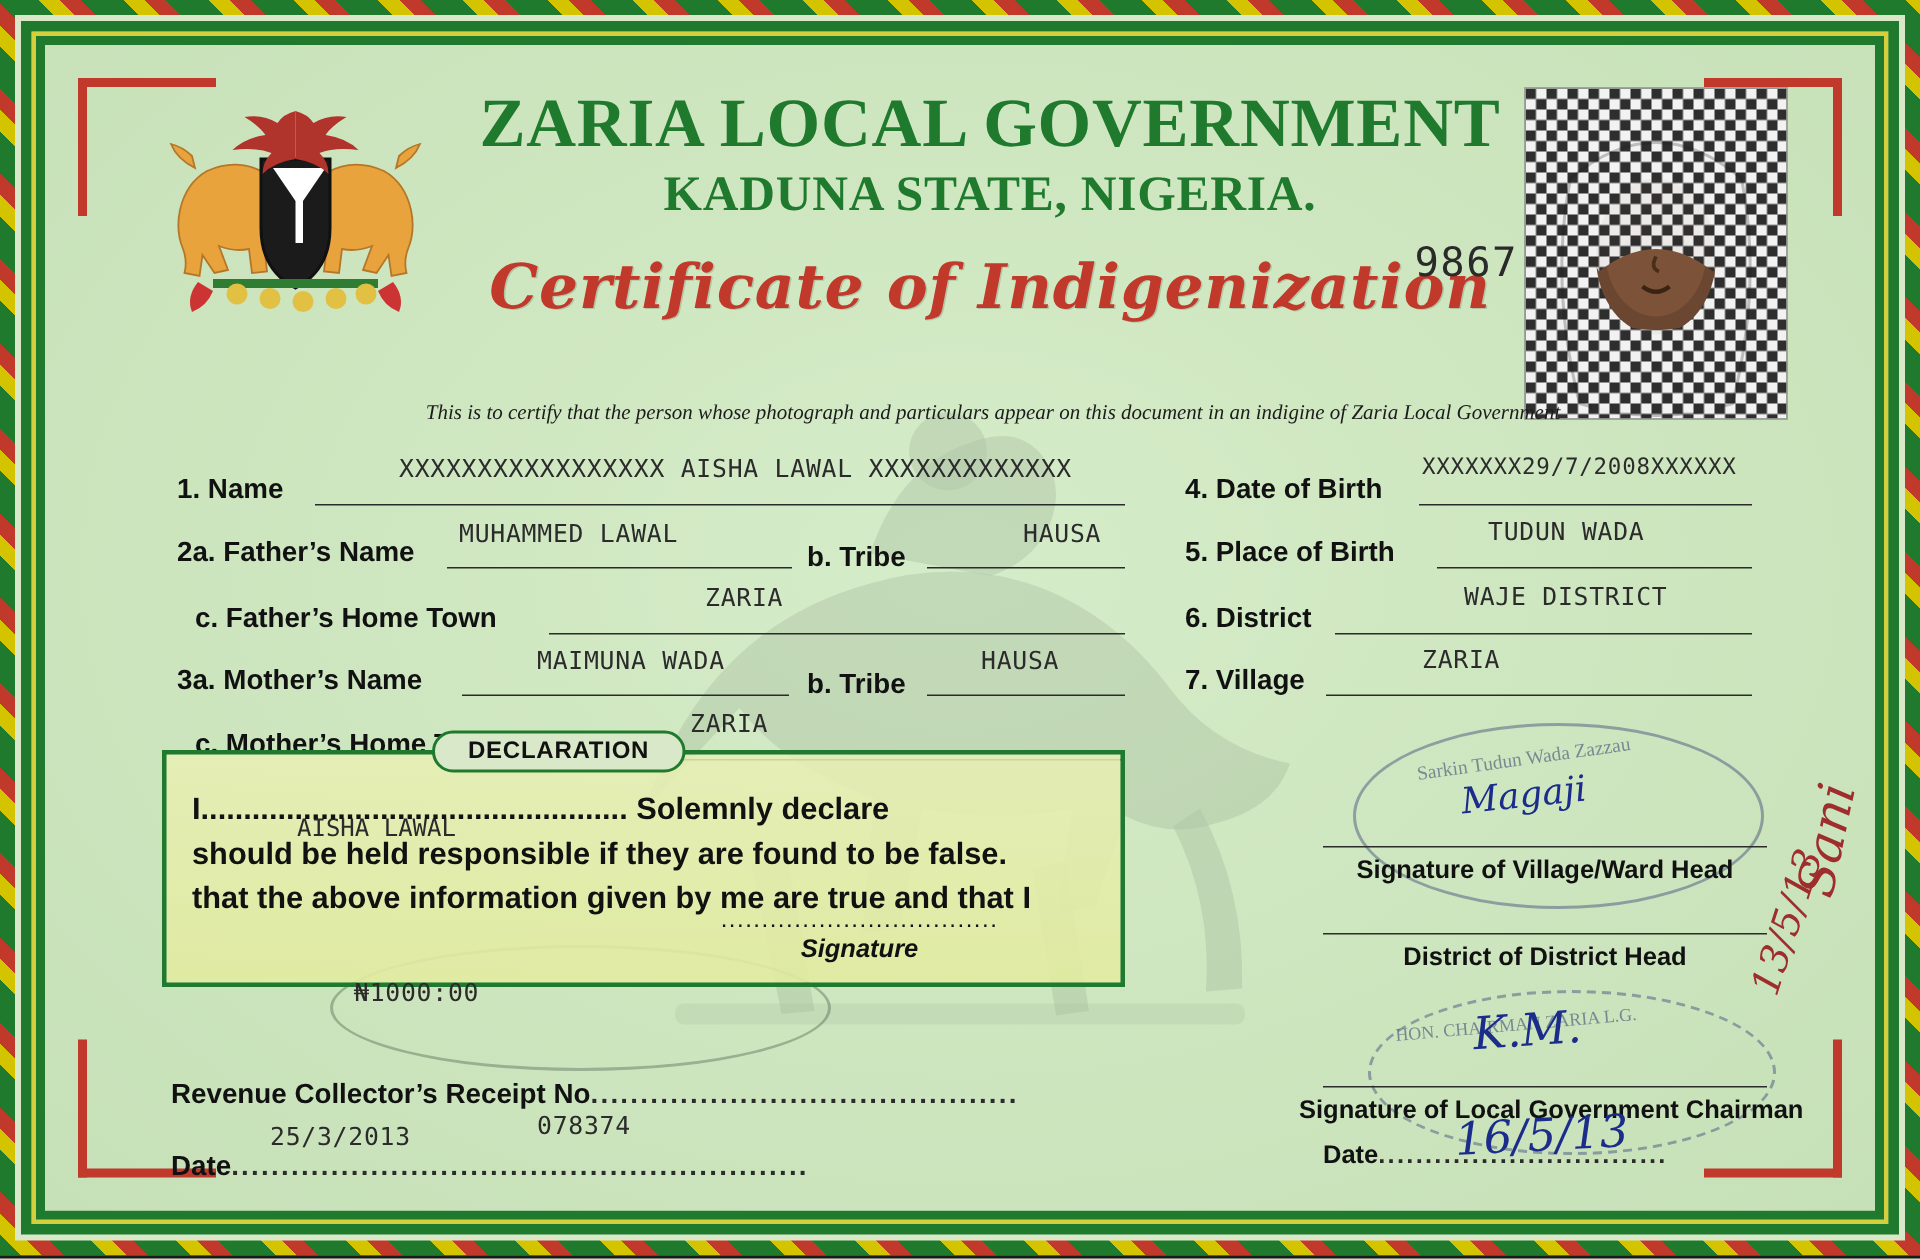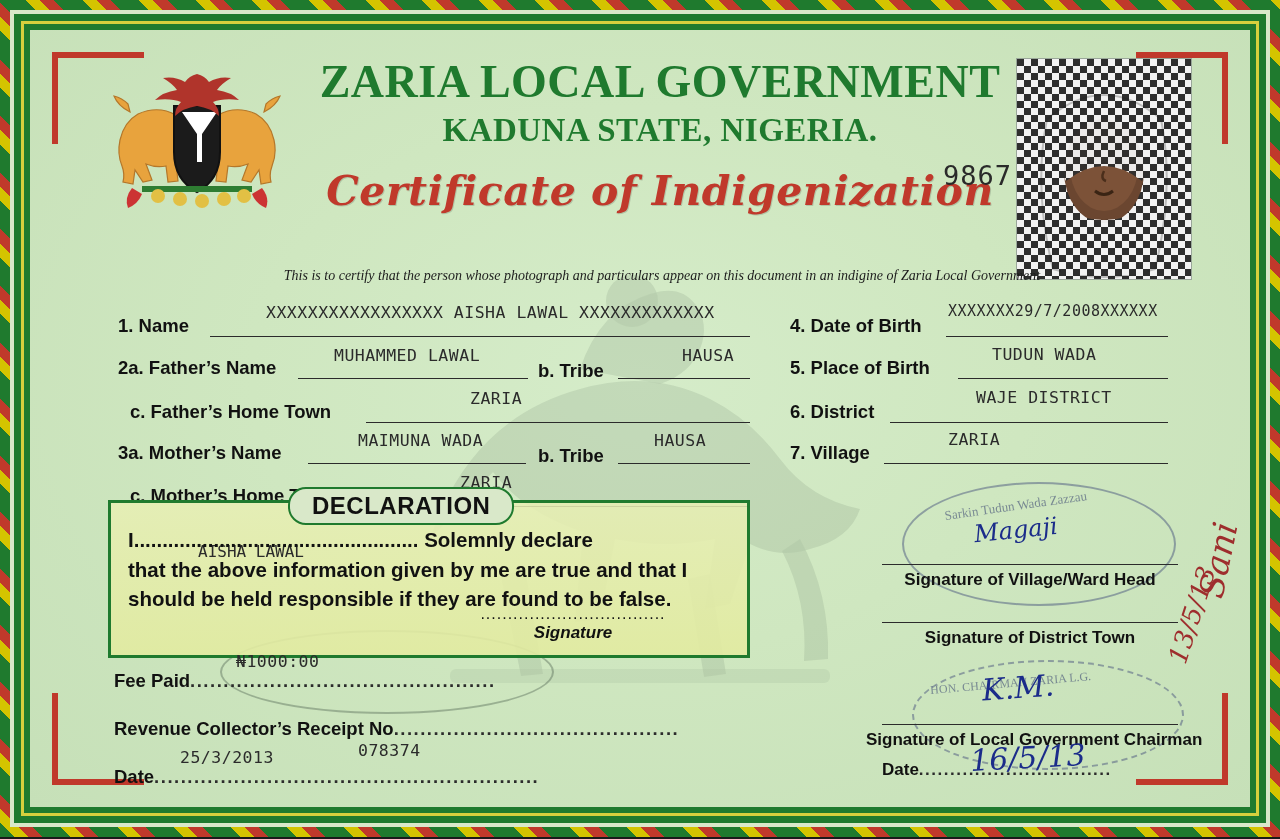--- a/index.html
+++ b/index.html
@@ -188,21 +188,21 @@
   .decl-tag {
     position: absolute;
     left: 258px;
     top: 457px;
     background: #d9e8c9;
     border: 2px solid #1f7a2e;
     border-radius: 18px;
     padding: 3px 22px;
     font-family: "Liberation Sans", sans-serif;
     font-weight: bold;
-    font-size: 24px;
+    font-size: 16px;
     color: #111;
     letter-spacing: .5px;
   }
   .decl-text {
     position: absolute;
     left: 98px;
     top: 495px;
     width: 600px;
     font-family: "Liberation Sans", sans-serif;
     font-weight: bold;
@@ -366,21 +366,21 @@
     </div>
 
     <div class="certify">This is to certify that the person whose photograph and particulars appear on this document in an indigine of Zaria Local Government</div>
 
     <div class="field" style="left:88px; top:285px;">1.  Name</div>
     <div class="line" style="left:180px; top:306px; width:540px;"></div>
     <div class="val" style="left:200px; top:273px;margin-left:36px;">XXXXXXXXXXXXXXXXX AISHA LAWAL XXXXXXXXXXXXX</div>
 
     <div class="field" style="left:88px; top:327px;">2a. Father’s Name</div>
     <div class="line" style="left:268px; top:348px; width:230px;"></div>
-    <div class="val" style="left:304px; top:316px;">MUHAMMED LAWAL</div>
+    <div class="val" style="left:276px; top:316px;">MUHAMMED LAWAL</div>
 
     <div class="field" style="left:508px; top:330px;">b. Tribe</div>
     <div class="line" style="left:588px; top:348px; width:132px;"></div>
     <div class="val" style="left:652px; top:316px;">HAUSA</div>
 
     <div class="field" style="left:100px; top:371px;">c. Father’s Home Town</div>
     <div class="line" style="left:336px; top:392px; width:384px;"></div>
     <div class="val" style="left:440px; top:359px;">ZARIA</div>
 
     <div class="field" style="left:88px; top:412px;">3a. Mother’s Name</div>
@@ -409,55 +409,52 @@
 
     <div class="field" style="left:760px; top:412px;">7. Village</div>
     <div class="line" style="left:854px; top:433px; width:284px;"></div>
     <div class="val" style="left:918px; top:400px;">ZARIA</div>
 
     <div class="decl-box"></div>
     <div class="decl-tag">DECLARATION</div>
     <div class="decl-name">AISHA LAWAL</div>
     <div class="decl-text">
       <div>I.................................................. Solemnly declare</div>
+      <div>should be held responsible if they are found to be false.</div>
       <div>that the above information given by me are true and that I</div>
-      <div>should be held responsible if they are found to be false.</div>
     </div>
     <div class="decl-sig">
       <div class="dots">..................................</div>
       <div class="lbl">Signature</div>
     </div>
 
     <div class="stamp" style="left:872px; top:452px; width:270px; height:120px;">
       <div style="position:absolute; left:40px; top:14px; transform:rotate(-8deg); white-space:nowrap;">Sarkin Tudun Wada Zazzau</div>
     </div>
     <div class="ink" style="left:944px; top:486px; font-size:24px; transform:rotate(-6deg);">Magaji</div>
     <div class="line" style="left:852px; top:534px; width:296px;"></div>
     <div class="sig-label" style="left:852px; top:540px; width:296px;">Signature of Village/Ward Head</div>
 
     <div class="line" style="left:852px; top:592px; width:296px;"></div>
-    <div class="sig-label" style="left:852px; top:598px; width:296px;">Signature of District Town</div>
+    <div class="sig-label" style="left:852px; top:598px; width:296px;">District of District Head</div>
     <div class="ink-red" style="left:1150px; top:510px; font-size:34px; transform:rotate(-78deg);">Sani</div>
     <div class="ink-red" style="left:1112px; top:570px; font-size:26px; transform:rotate(-72deg);">13/5/13</div>
 
     <div class="stamp" style="left:882px; top:630px; width:268px; height:106px; border-style:dashed;">
       <div style="position:absolute; left:16px; top:14px; transform:rotate(-5deg); white-space:nowrap; font-size:12px;">HON. CHAIRMAN ZARIA L.G.</div>
     </div>
     <div class="ink" style="left:952px; top:640px; font-size:30px; transform:rotate(-4deg);">K.M.</div>
     <div class="line" style="left:852px; top:694px; width:296px;"></div>
     <div class="sig-label" style="left:836px; top:700px; width:330px;">Signature of Local Government Chairman</div>
 
     <div class="field" style="left:852px; top:730px; font-size:17px;">
       <span>Date</span><span class="dots-line">...............................</span>
     </div>
     <div class="ink" style="left:940px; top:710px; font-size:30px; transform:rotate(-3deg);">16/5/13</div>
 
-    <div class="field" style="left:84px; top:640px;">
-      <span>Fee Paid</span><span class="dots-line">..............................................</span>
-    </div>
     <div class="val" style="left:206px; top:622px;">₦1000:00</div>
 
     <div class="field" style="left:84px; top:688px;">
       <span>Revenue Collector’s Receipt No</span><span class="dots-line">...........................................</span>
     </div>
     <div class="val" style="left:328px; top:670px;margin-top:41px;">078374</div>
 
     <div class="field" style="left:84px; top:736px;">
       <span>Date</span><span class="dots-line">..........................................................</span>
     </div>

